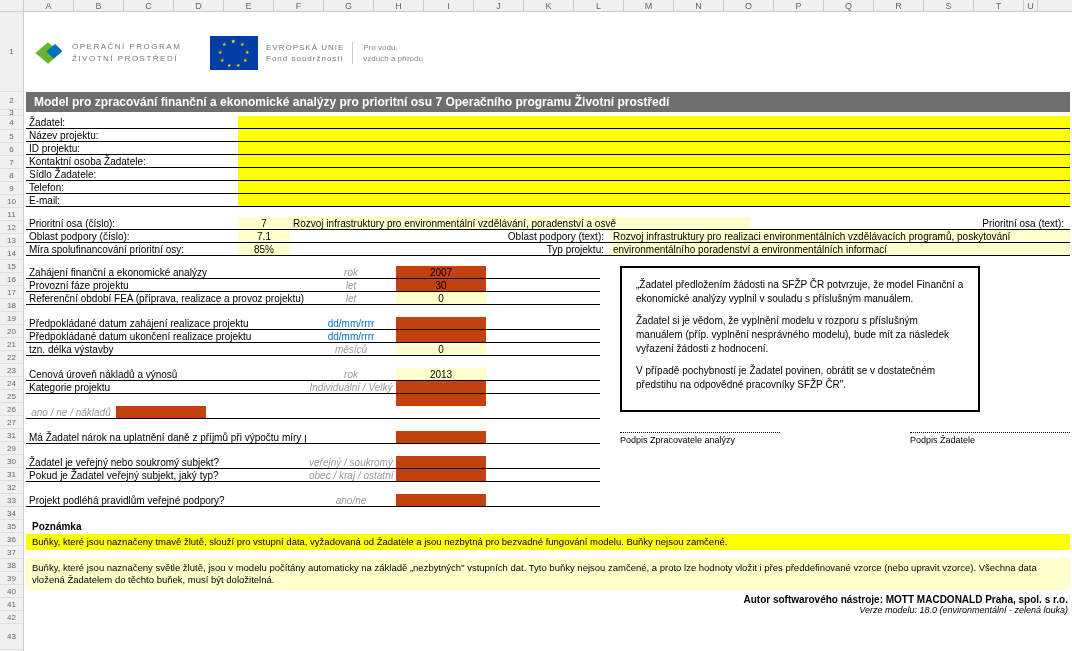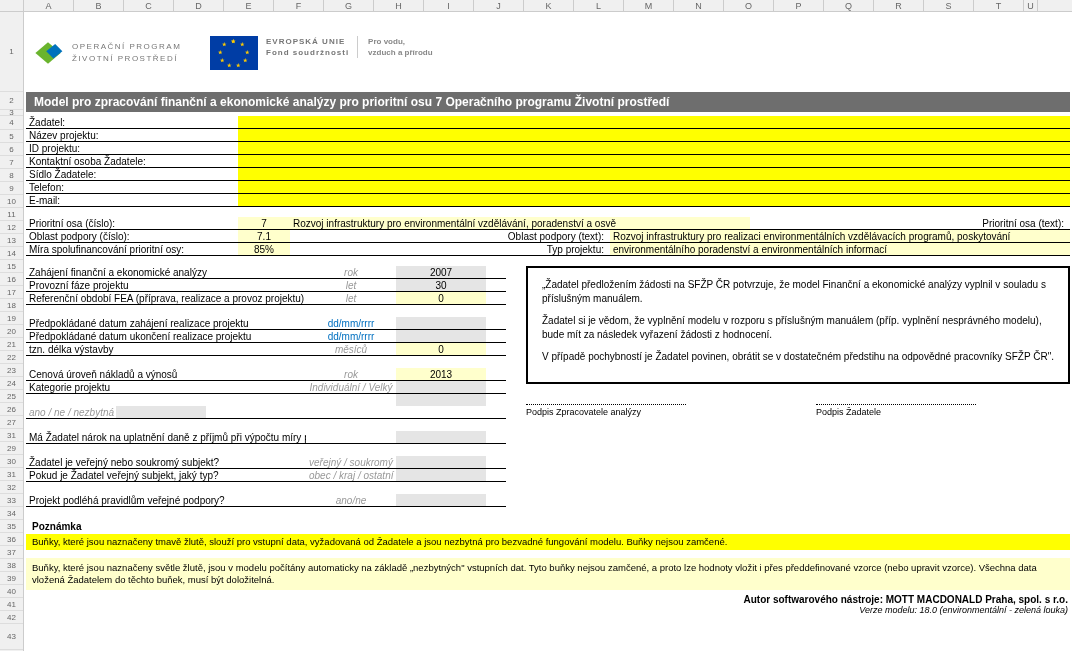--- a/index.html
+++ b/index.html
@@ -10,21 +10,21 @@
   .row-gutter { position: absolute; left: 0; top: 12px; width: 24px; background: #f0f0f0; border-right: 1px solid #ccc; }
   .row-gutter div { height: var(--h, 12px); border-bottom: 1px solid #ddd; text-align: center; color: #666; font-size: 8px; line-height: var(--h, 12px); }
   
   .sheet { margin-left: 24px; position: relative; }
   
   .header-area { padding: 8px 6px 6px 6px; display: flex; align-items: center; gap: 10px; height: 80px; }
   .logo-opzp { width: 170px; height: 50px; display: flex; align-items: center; gap: 6px; }
   .logo-opzp .mark { width: 36px; height: 36px; }
   .logo-opzp .txt { font-size: 8px; color: #777; letter-spacing: 1.5px; line-height: 12px; }
   
-  .eu-block { display: flex; align-items: flex-start; gap: 8px; font-weight: bold; }
+  .eu-block { display: flex; align-items: center; gap: 8px; }
   .eu-flag { width: 48px; height: 34px; background: #003da5; position: relative; }
   .eu-flag .star { position: absolute; color: #fc0; font-size: 5px; }
   .eu-txt { font-size: 8px; color: #777; letter-spacing: 1px; line-height: 11px; border-right: 1px solid #ccc; padding-right: 8px; }
   .eu-sub { font-size: 8px; color: #888; line-height: 11px; padding-left: 2px; }
   
   .title-bar { background: #6e6e6e; color: #fff; font-weight: bold; padding: 3px 8px; margin: 0 2px; font-size: 12px; }
   .section-bar { background: #000; color: #fff; font-weight: bold; padding: 2px 8px; margin: 14px 2px 4px 2px; font-size: 11px; }
   
   .row { display: flex; align-items: stretch; height: 13px; margin: 0 2px; font-size: 10px; }
   .cell { overflow: hidden; white-space: nowrap; padding: 0 3px; line-height: 13px; }
@@ -37,24 +37,24 @@
   .priority-grid .cell.c2 { width: 52px; text-align: center; }
   .priority-grid .cell.c3 { width: 320px; text-align: right; padding-right: 6px; }
   .priority-grid .cell.c4 { flex: 1; }
   
   .analysis-block { display: flex; margin: 10px 2px 0 2px; gap: 20px; }
   .analysis-left { flex: 1; }
   .analysis-left .row { margin: 0; }
   .analysis-left .c1 { width: 280px; }
   .analysis-left .c2 { width: 90px; text-align: center; color: #999; font-style: italic; }
   .analysis-left .c3 { width: 90px; text-align: center; }
-  .analysis-left .c3.y { background: #e5e5e5; }
+  .analysis-left .c3.y { background: #c2410c; }
   .analysis-left .c3.ly { background: #ffffcc; }
   
-  .info-box { width: 544px; border: 2px solid #000; padding: 10px 14px; font-size: 10px; line-height: 14px; }
+  .info-box { width: 360px; border: 2px solid #000; padding: 10px 14px; font-size: 10px; line-height: 14px; }
   .info-box p { margin-bottom: 8px; }
   
   .sig-area { display: flex; justify-content: space-between; width: 450px; margin-top: 20px; }
   .sig-area div { border-top: 1px dotted #000; width: 160px; font-size: 9px; padding-top: 2px; }
   
   .note-title { font-weight: bold; margin: 14px 2px 2px 8px; font-size: 10px; }
   .note-yellow { background: #ffff00; margin: 0 2px; padding: 2px 6px; font-size: 9.5px; line-height: 12px; }
   .note-light { background: #ffffcc; margin: 8px 2px 0 2px; padding: 4px 6px; font-size: 9.5px; line-height: 12px; }
   .author { text-align: right; font-weight: bold; font-size: 10px; margin: 4px 4px 0 0; }
   .version { text-align: right; font-style: italic; font-size: 9px; margin: 0 4px 0 0; }
@@ -277,21 +277,21 @@
           <div class="cell c1">Kategorie projektu</div>
           <div class="cell c2" style="">Individuální / Velký</div>
           <div class="cell c3 y"></div>
         </div>
         <div class="row" style="height:12px">
           <div class="cell c1"></div>
           <div class="cell c2"></div>
           <div class="cell c3 y"></div>
         </div>
         <div class="row underlined">
-          <div class="cell c2" style="">ano / ne / nezbytná</div>
+          <div class="cell c2" style="">ano / ne / nákladů</div>
           <div class="cell c3 y"></div>
         </div>
         <div class="row" style="height:12px">
           <div class="cell c1"></div>
           <div class="cell c2"></div>
           <div class="cell c3 "></div>
         </div>
         <div class="row underlined">
           <div class="cell c1">Má Žadatel nárok na uplatnění daně z příjmů při výpočtu míry podpoano / ne</div>
           <div class="cell c2" style=""></div>

